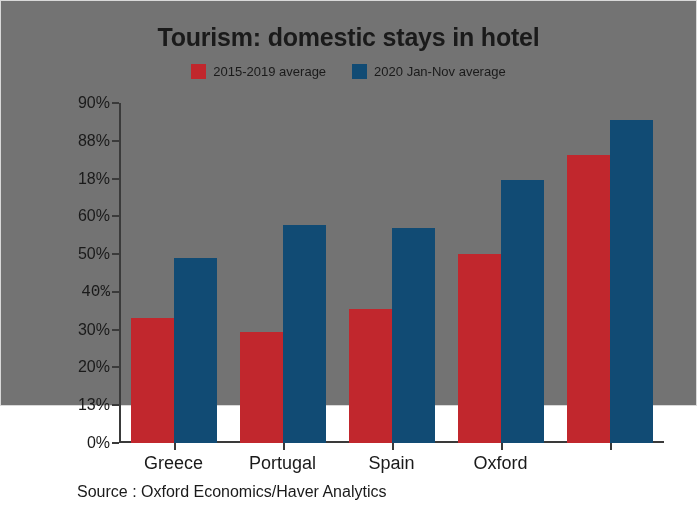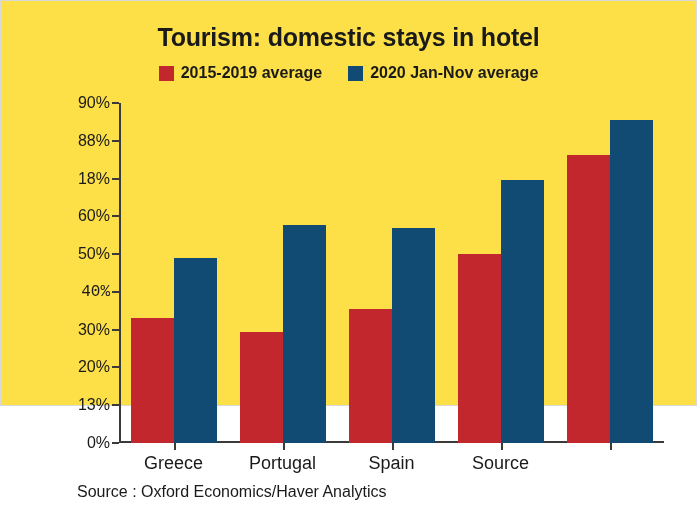--- a/index.html
+++ b/index.html
@@ -12,21 +12,21 @@
     background: #ffffff;
     font-family: "Liberation Sans", sans-serif;
     overflow: hidden;
   }
   #chart-root {
     position: relative;
     width: 697px;
     height: 406px;
     box-sizing: border-box;
     border: 1px solid #d9d9d9;
-    background: #fde047;
+    background: #737373;
   }
   #chart-title {
     position: absolute;
     left: 0;
     right: 0;
     top: 22px;
     text-align: center;
     font-size: 25px;
     font-weight: bold;
     color: #1a1a1a;
@@ -46,23 +46,22 @@
     display: flex;
     align-items: center;
     gap: 7px;
   }
   .legend-swatch {
     width: 15px;
     height: 15px;
     display: inline-block;
   }
   .legend-label {
-    font-size: 16px;
-    color: #1a1a1a;
-    font-weight: bold;
+    font-size: 13px;
+    color: #1a1a1a;
   }
   
   #plot {
     position: absolute;
     left: 118px;
     top: 102px;
     width: 545px;
     height: 340px;
   }
   #plot-frame {
@@ -187,21 +186,21 @@
         <div class="group" style="left: 218px; width: 109px;">
           <div class="bar" style="background: rgb(193, 39, 45); height: 134.111px;"></div>
           <div class="bar" style="background: rgb(17, 75, 116); height: 214.578px;"></div>
           <div class="cat-tick"></div>
           <div class="cat-label">Spain</div>
         </div>
         <div class="group" style="left: 327px; width: 109px;">
           <div class="bar" style="background: rgb(193, 39, 45); height: 188.889px;"></div>
           <div class="bar" style="background: rgb(17, 75, 116); height: 263.311px;"></div>
           <div class="cat-tick"></div>
-          <div class="cat-label">Source</div>
+          <div class="cat-label">Oxford</div>
         </div>
         <div class="group" style="left: 436px; width: 109px;">
           <div class="bar" style="background: rgb(193, 39, 45); height: 288.244px;"></div>
           <div class="bar" style="background: rgb(17, 75, 116); height: 322.622px;"></div>
           <div class="cat-tick"></div>
         </div>
       </div>
   </div>
 
   <div id="source">Source : Oxford Economics/Haver Analytics</div>

